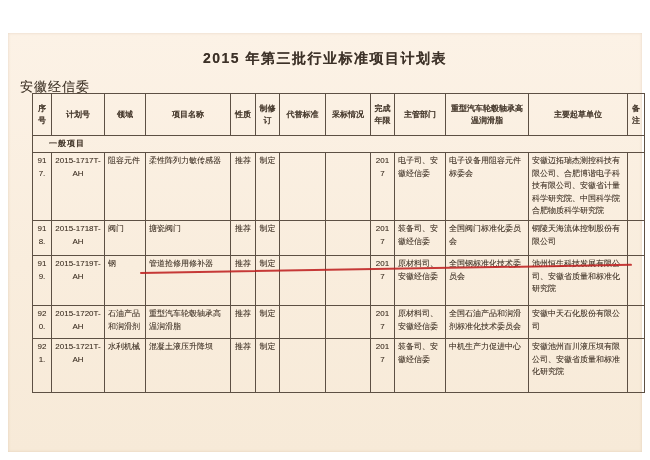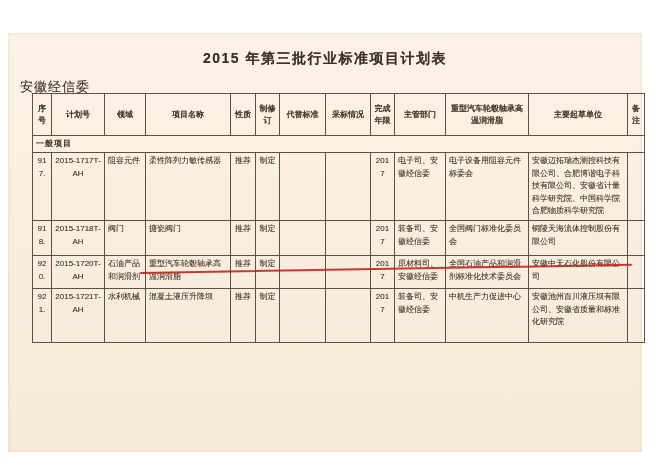--- a/index.html
+++ b/index.html
@@ -27,21 +27,21 @@
     color:#473b2f;text-shadow:0 0 .5px rgba(70,50,35,.45);
   }
   table.plan th,table.plan td{
     border:1px solid #5d5044;padding:2px 3px;vertical-align:top;
     font-size:8px;line-height:1.55;font-weight:normal;
     overflow:hidden;word-break:break-all;
   }
   table.plan thead th{vertical-align:middle;text-align:center;font-weight:bold;line-height:1.5;}
   tr.hd{height:42px;}
   tr.sec{height:15px;}
-  tr.sec td{font-weight:bold;letter-spacing:1px;padding-left:3px;}
+  tr.sec td{font-weight:bold;letter-spacing:1px;padding-left:16px;}
   tr.r0{height:68px;margin-top:38px;} tr.r1{height:35px;} tr.r2{height:50px;} tr.r3{height:33px;} tr.r4{height:54px;margin-top:16px;}
   td.c{text-align:center;}
   td.l{text-align:left;}
   td.draft{line-height:1.85;}
   .redline{
     position:absolute;left:132px;top:239px;width:492px;height:2px;
     background:rgba(190,32,32,.88);transform:rotate(-0.95deg);
     transform-origin:left center;border-radius:1px;
   }
 </style>
@@ -115,20 +115,35 @@
         <td class="c">制定</td>
         <td class="c"></td>
         <td class="c"></td>
         <td class="c">2017</td>
         <td class="l">装备司、安徽经信委</td>
         <td class="l">全国阀门标准化委员会</td>
         <td class="l draft">铜陵天海流体控制股份有限公司</td>
         <td class="c"></td>
       </tr>
 
+      <tr class="r2">
+        <td class="c">919.</td>
+        <td class="c">2015-1719T-AH</td>
+        <td class="l">钢</td>
+        <td class="l">管道抢修用修补器</td>
+        <td class="c">推荐</td>
+        <td class="c">制定</td>
+        <td class="c"></td>
+        <td class="c"></td>
+        <td class="c">2017</td>
+        <td class="l">原材料司、安徽经信委</td>
+        <td class="l">全国钢标准化技术委员会</td>
+        <td class="l draft">池州恒生科技发展有限公司、安徽省质量和标准化研究院</td>
+        <td class="c"></td>
+      </tr>
 
       <tr class="r3">
         <td class="c">920.</td>
         <td class="c">2015-1720T-AH</td>
         <td class="l">石油产品和润滑剂</td>
         <td class="l">重型汽车轮毂轴承高温润滑脂</td>
         <td class="c">推荐</td>
         <td class="c">制定</td>
         <td class="c"></td>
         <td class="c"></td>

